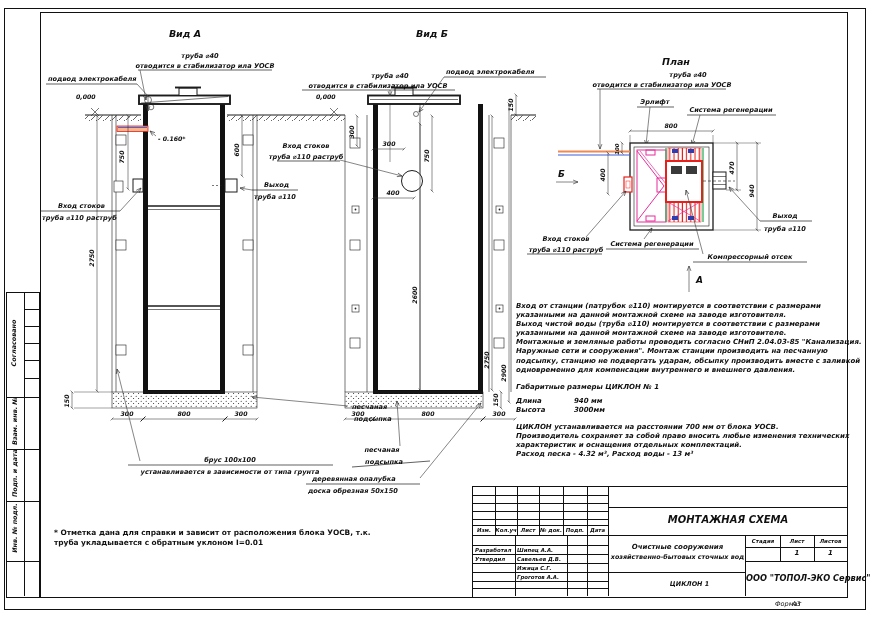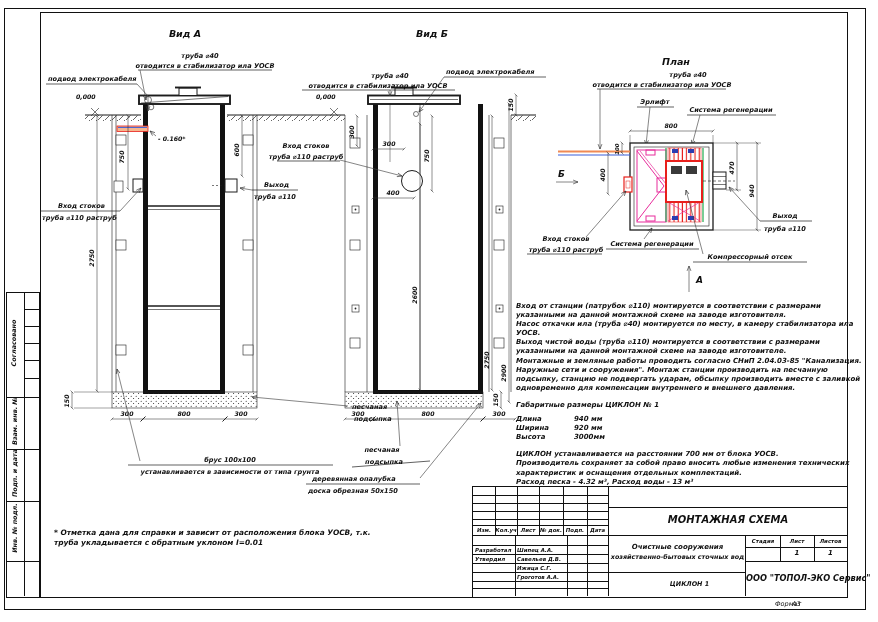--- a/index.html
+++ b/index.html
@@ -19,21 +19,21 @@
   .dim{stroke:#333;stroke-width:.55;fill:none;marker-start:url(#tk);marker-end:url(#tk)}
   .ext{stroke:#333;stroke-width:.45}
   .ld{stroke:#444;stroke-width:.65;fill:none;marker-end:url(#arr)}
   .ul{stroke:#1c1c1c;stroke-width:.7}
   .wf{fill:#fff}
   
   .notes{left:516px;top:302px;width:346px;font-size:7px;font-weight:bold;font-style:italic;
          line-height:1.3;color:#101010}
   .notes .gap{height:8px}
   .sizerow .slab{display:inline-block;width:58px}
-  .footnote{left:54px;top:528px;width:338px;font-size:7.4px;font-weight:bold;font-style:italic;
+  .footnote{left:54px;top:528px;width:338px;font-size:7.4px;font-weight:bold;
             line-height:1.35;color:#101010}
   
   .strip{left:6px;top:292px;width:34px;height:306px;border:1.2px solid #111;box-sizing:border-box}
   .hl,.vl{position:absolute;background:#111}
   .vtext{position:absolute;transform:rotate(-90deg);font-size:6.4px;font-weight:bold;font-style:italic;
          text-align:center;color:#101010;white-space:nowrap}
   
   .tb{left:472px;top:486px;width:376px;height:112px;border:1.6px solid #111;box-sizing:border-box}
   .tb .cell{position:absolute;font-style:italic;font-weight:bold;color:#101010;white-space:nowrap}
   .c55{font-size:5.4px}.c65{font-size:6.4px}.c7{font-size:7px}.c10{font-size:10px}.c8{font-size:8.2px}
@@ -347,28 +347,26 @@
       <line class="ld" x1="703" y1="254" x2="686" y2="190"></line>
       <text class="lb" x="785" y="218" text-anchor="middle">Выход</text>
       <line class="ul" x1="760" y1="221" x2="812" y2="221"></line>
       <text class="lb" x="785" y="230.5" text-anchor="middle">труба ⌀110</text>
       <line class="ld" x1="760" y1="221" x2="729" y2="187"></line>
     </g>
   </svg>
 
   <div class="abs notes">
     <div>Вход от станции (патрубок ⌀110) монтируется в соответствии с размерами указанными на данной монтажной схеме на заводе изготовителя.</div>
-    <div>Насос откачки ила (труба ⌀40) монтируется по месту, в камеру стабилизатора ила УОСВ.</div>
     <div>Выход чистой воды (труба ⌀110) монтируется в соответствии с размерами указанными на данной монтажной схеме на заводе изготовителе.</div>
     <div>Монтажные и земляные работы проводить согласно СНиП 2.04.03-85 "Канализация. Наружные сети и сооружения". Монтаж станции производить на песчанную подсыпку, станцию не подвергать ударам, обсыпку производить вместе с заливкой одновременно для компенсации внутреннего и внешнего давления.</div>
     <div class="gap"></div>
     <div>Габаритные размеры ЦИКЛОН № 1</div>
     <div class="gap" style="height:5px"></div>
     <div class="sizerow"><span class="slab">Длина</span><span>940 мм</span></div>
-    <div class="sizerow"><span class="slab">Ширина</span><span>920 мм</span></div>
     <div class="sizerow"><span class="slab">Высота</span><span>3000мм</span></div>
     <div class="gap"></div>
     <div>ЦИКЛОН устанавливается на расстоянии 700 мм от блока УОСВ.</div>
     <div>Производитель сохраняет за собой право вносить любые изменения технических характеристик и оснащения отдельных комплектаций.</div>
     <div>Расход песка - 4.32 м³, Расход воды - 13 м³</div>
   </div>
 
   <div class="abs footnote">* Отметка дана для справки и зависит от расположения блока УОСВ, т.к. труба укладывается с обратным уклоном I=0.01</div>
 
   <div class="abs strip">

